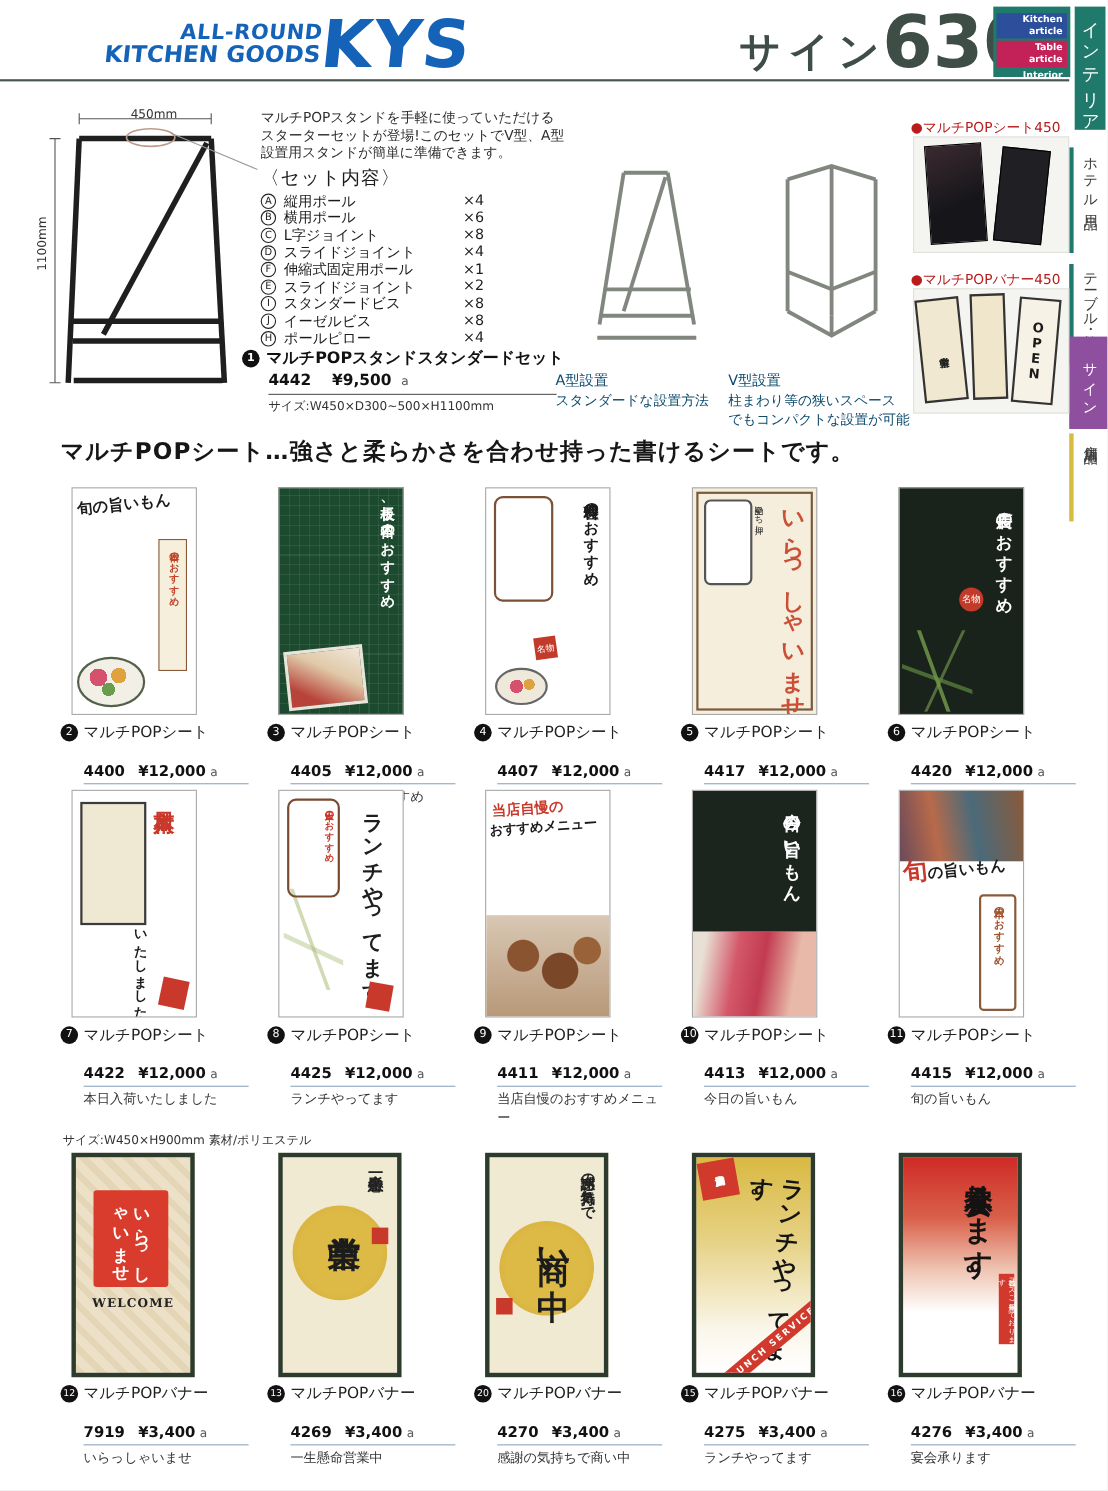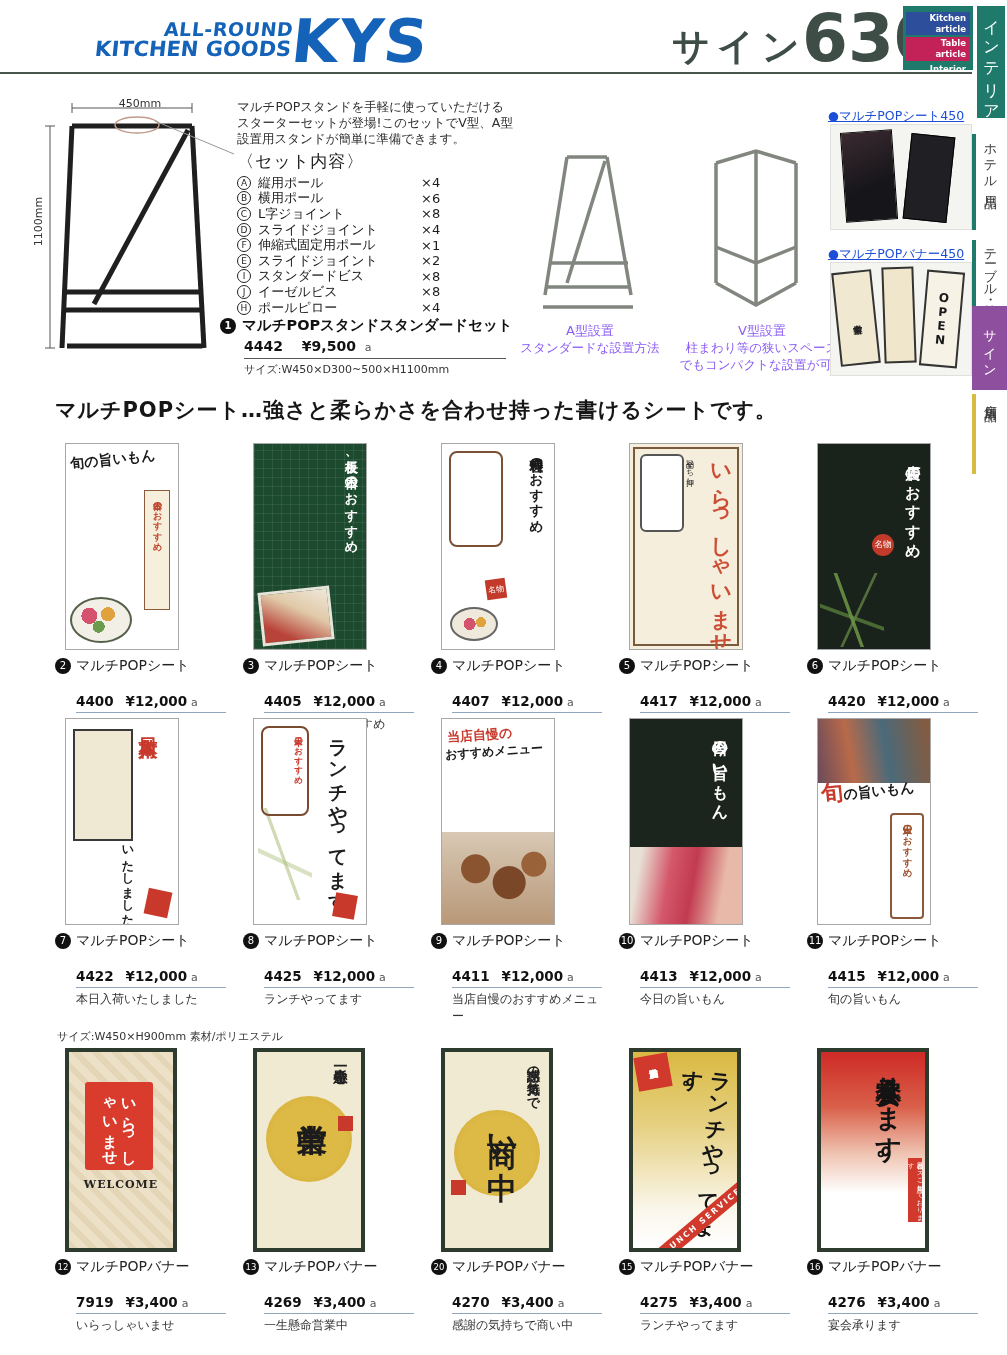--- a/index.html
+++ b/index.html
@@ -43,22 +43,22 @@
   .snm{flex:1;}
   .sqty{width:28px;text-align:left;}
   .p1{left:220px;top:316px;width:310px;}
   .p1r1{display:flex;align-items:center;gap:6px;font-size:14.5px;font-weight:bold;color:#111;}
   .p1r2{margin-left:24px;font-size:14px;font-weight:bold;color:#111;margin-top:3px;}
   .p1r2 .code{margin-right:14px;}
   .p1rule{margin:4px 0 3px 24px;width:262px;height:1px;background:#555;}
   .p1size{margin-left:24px;font-size:11px;color:#333;}
   .ncirc{width:16px;height:16px;background:#111;color:#fff;border-radius:50%;font-size:10px;line-height:16px;text-align:center;flex:none;}
   .avsvg{stroke:#81867f;}
-  .avcap{text-align:center;font-size:13px;color:#8b5cf6;line-height:17px;}
-  .sideprod-label{font-size:12.5px;color:#1d4ed8;text-decoration:underline;}
+  .avcap{font-size:13px;color:#0c4a6e;line-height:17px;margin-top:16px;}
+  .sideprod-label{font-size:12.5px;color:#b91c1c;}
   .photo{background:#f4f4f1;border:1px solid #e0e0dc;}
   .pb{position:absolute;box-sizing:border-box;}
 
   
   .sech{font-size:21px;font-weight:bold;color:#161616;letter-spacing:1px;}
   .subh{font-size:11px;color:#333;}
 
   
   .prod{position:absolute;width:178px;}
   .art{width:112px;height:205px;border:1px solid #a8a8a8;margin-left:10px;margin-bottom:7px;position:relative;overflow:hidden;background:#fff;box-sizing:content-box;}

